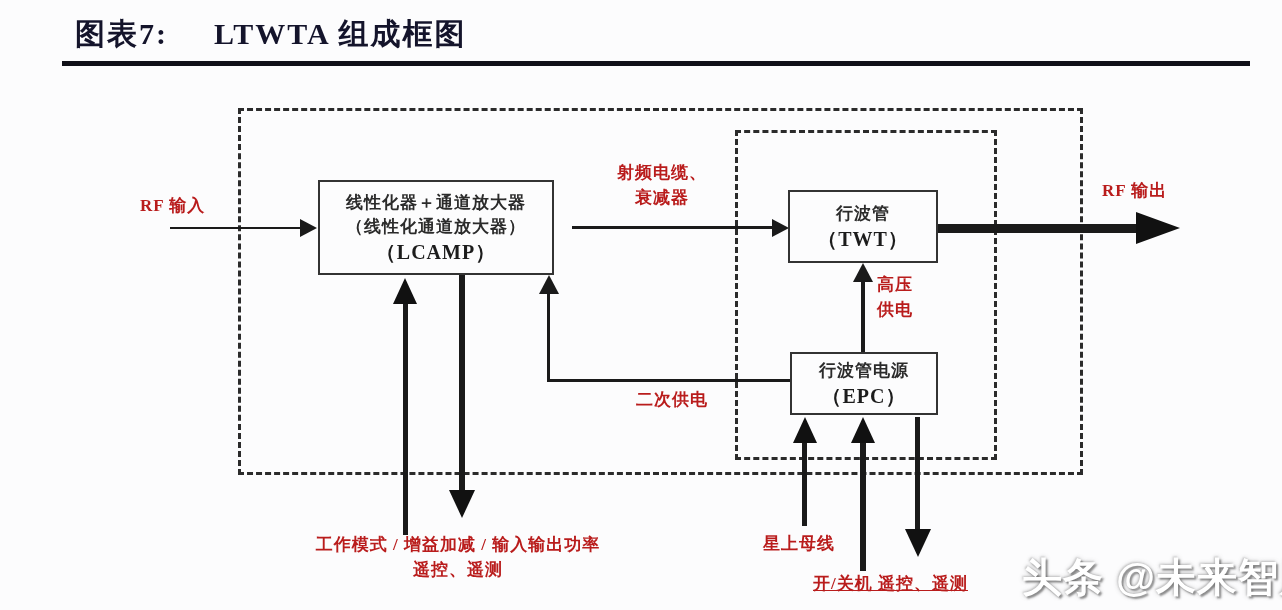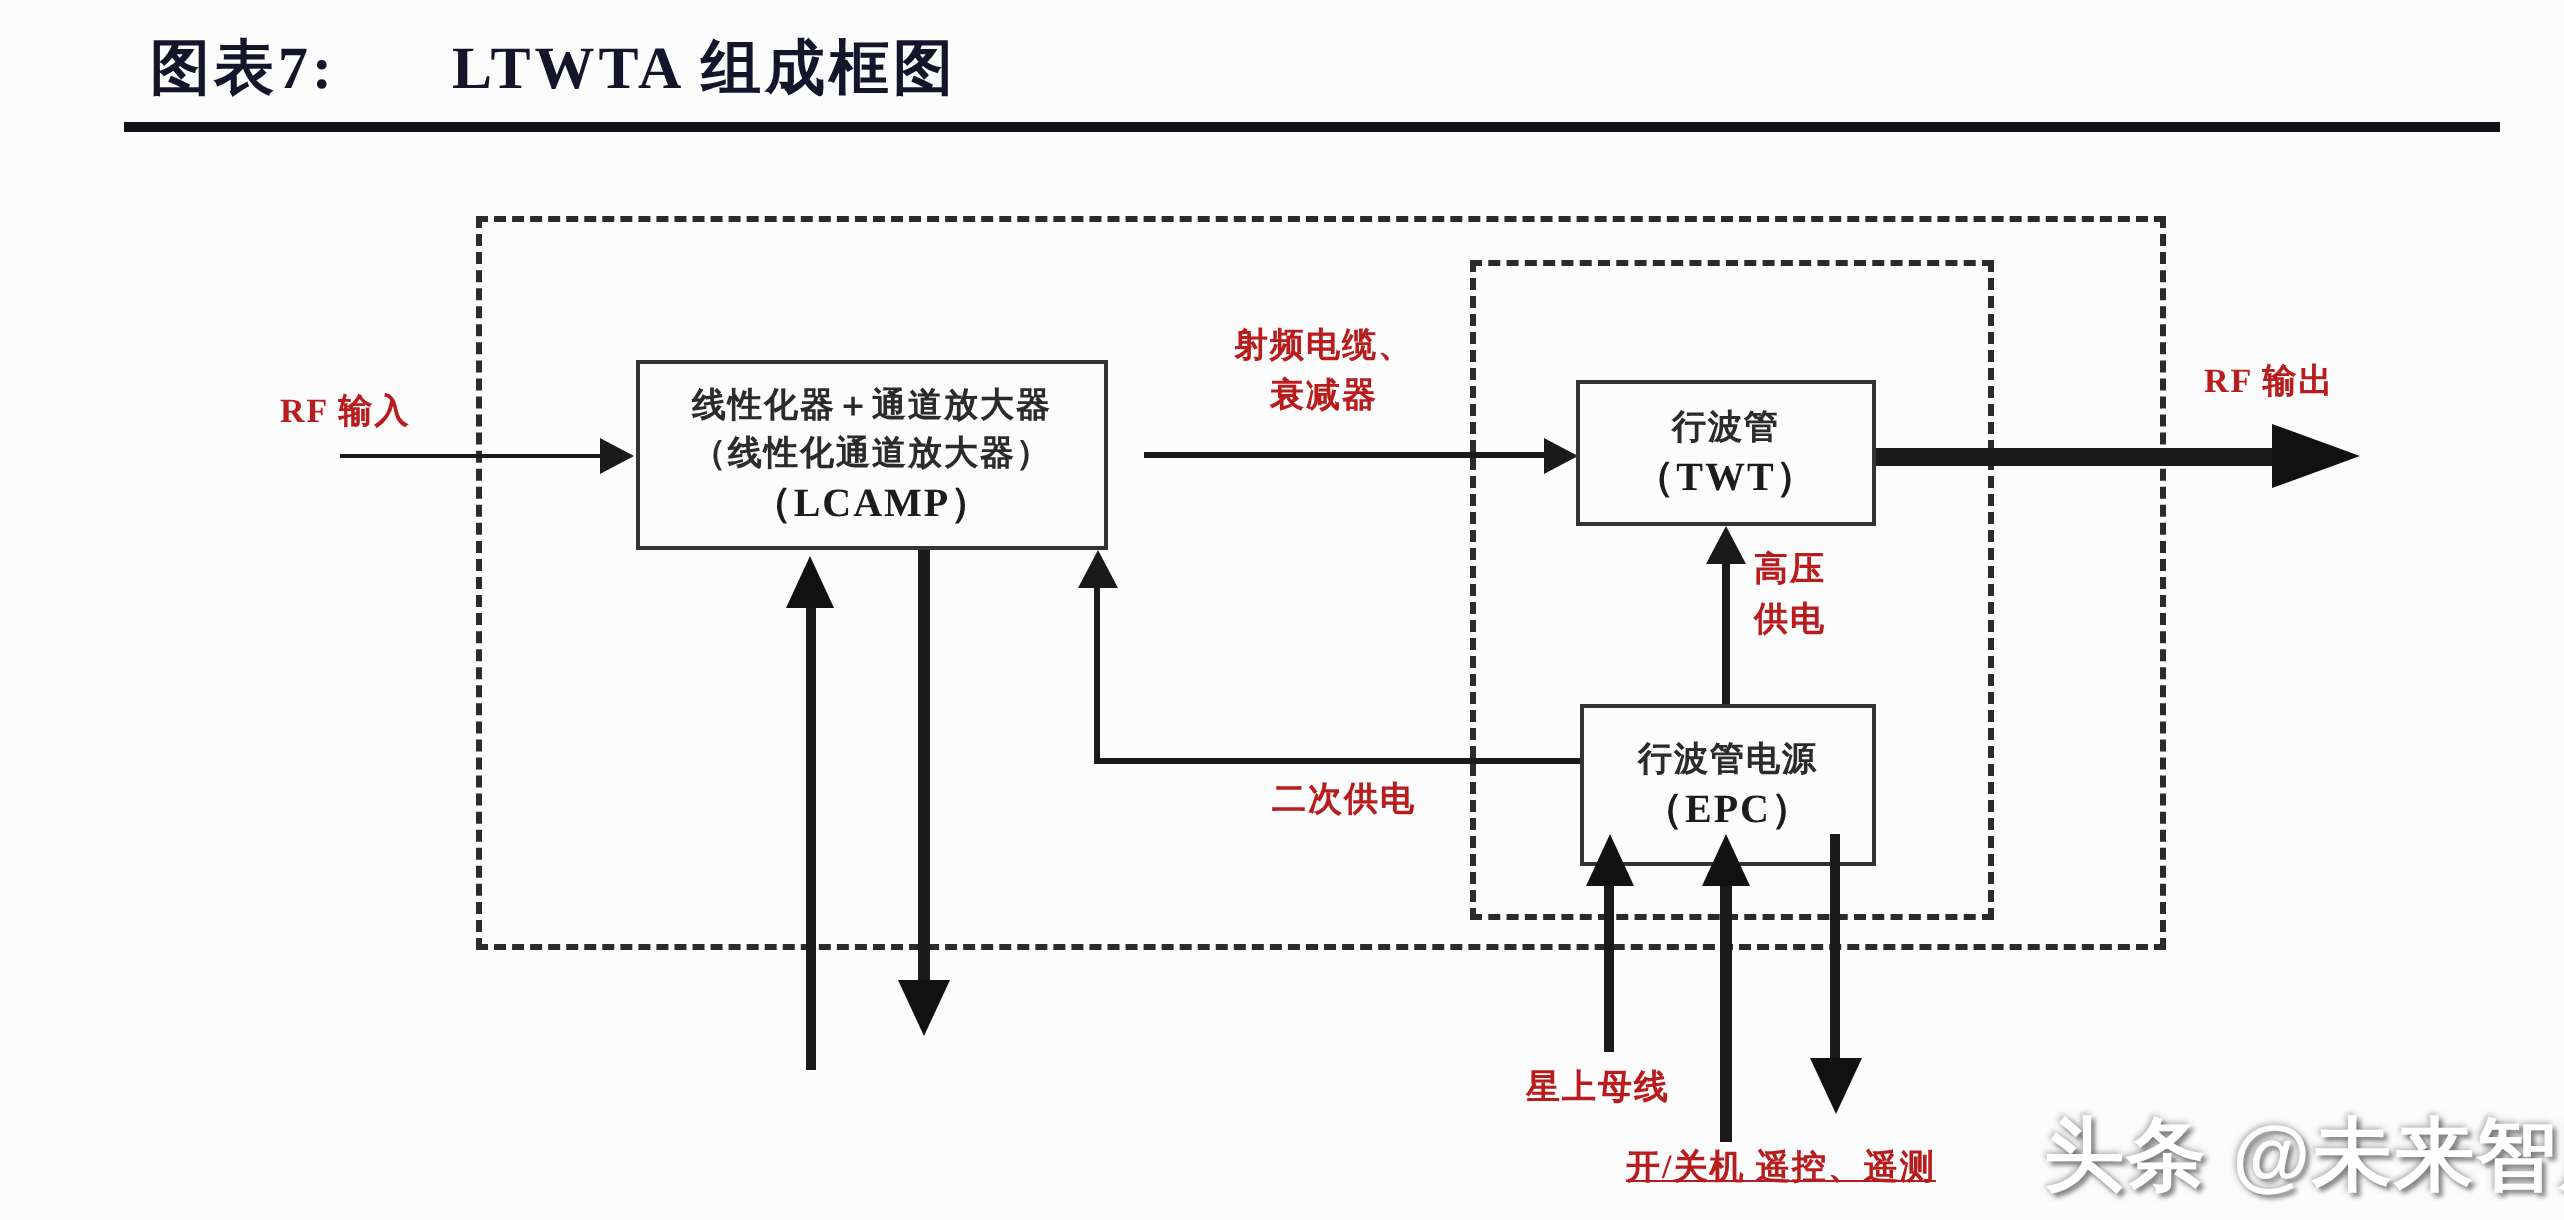--- a/index.html
+++ b/index.html
@@ -10,21 +10,21 @@
     font-family:"Liberation Serif","DejaVu Serif",serif;
     color:#222;
     overflow:hidden;
   }
   
   .fig-title{
     position:absolute;left:75px;top:14px;
     font-size:30px;font-weight:bold;color:#14142b;
     letter-spacing:2px;white-space:nowrap;
   }
-  .fig-title .t-label{margin-right:58px;}
+  .fig-title .t-label{margin-right:46px;}
   .title-rule{
     position:absolute;left:62px;top:61px;width:1188px;height:5px;
     background:#101018;
   }
   
   .dash-outer{
     position:absolute;left:238px;top:108px;width:845px;height:367px;
     border:3px dashed #2b2b2b;box-sizing:border-box;
   }
   .dash-inner{
@@ -32,21 +32,21 @@
     border:3px dashed #2b2b2b;box-sizing:border-box;
   }
   
   .node{
     position:absolute;border:2px solid #333;background:#fcfcfd;
     display:flex;flex-direction:column;align-items:center;justify-content:center;
     text-align:center;box-sizing:border-box;
   }
   #lcamp{left:318px;top:180px;width:236px;height:95px;}
   #twt{left:788px;top:190px;width:150px;height:73px;}
-  #epc{left:790px;top:352px;width:148px;height:81px;}
+  #epc{left:790px;top:352px;width:148px;height:63px;}
   .node .ln{font-size:17px;font-weight:bold;color:#2b2b2b;line-height:24px;letter-spacing:1px;}
   .node .ln-big{font-size:20px;font-weight:bold;color:#1c1c1c;line-height:26px;letter-spacing:1px;}
   
   .lbl{
     position:absolute;font-size:17px;font-weight:bold;color:#b91c1c;
     letter-spacing:1px;white-space:nowrap;line-height:25px;
   }
   .lbl.center{transform:translateX(-50%);text-align:center;}
   
   .shaft{position:absolute;background:#1a1a1a;}
@@ -118,20 +118,24 @@
 
   <div class="shaft" style="left:547px;top:379px;width:243px;height:3px;"></div>
   <div class="shaft" style="left:547px;top:292px;width:3px;height:90px;"></div>
   <div class="head up" style="left:539px;top:275px;"></div>
   <div class="lbl" style="left:622px;top:387px;margin-left:14px;">二次供电</div>
 
   <div class="shaft" style="left:403px;top:302px;width:5px;height:233px;"></div>
   <div class="head up-big" style="left:393px;top:278px;"></div>
   <div class="shaft" style="left:459px;top:275px;width:6px;height:216px;"></div>
   <div class="head down-big" style="left:449px;top:490px;"></div>
+  <div class="lbl center" style="left:458px;top:532px;">
+    <div>工作模式 / 增益加减 / 输入输出功率</div>
+    <div>遥控、遥测</div>
+  </div>
 
   <div class="shaft" style="left:802px;top:440px;width:5px;height:86px;"></div>
   <div class="head up-big" style="left:793px;top:417px;"></div>
   <div class="lbl" style="left:763px;top:531px;">星上母线</div>
 
   <div class="shaft" style="left:860px;top:441px;width:6px;height:130px;"></div>
   <div class="head up-big" style="left:851px;top:417px;"></div>
 
   <div class="shaft" style="left:915px;top:417px;width:5px;height:113px;"></div>
   <div class="head down-big" style="left:905px;top:529px;"></div>

